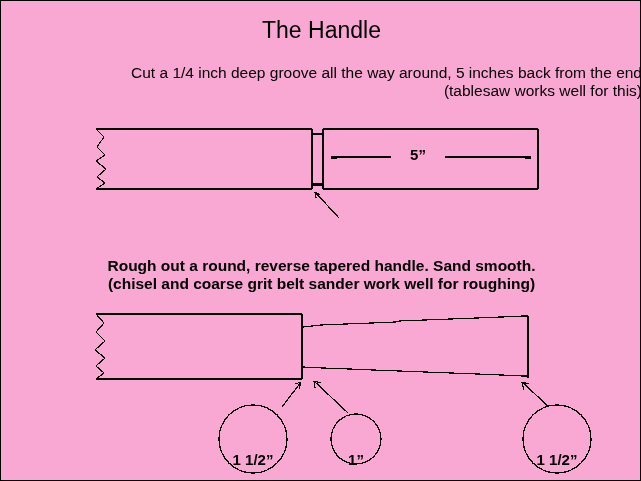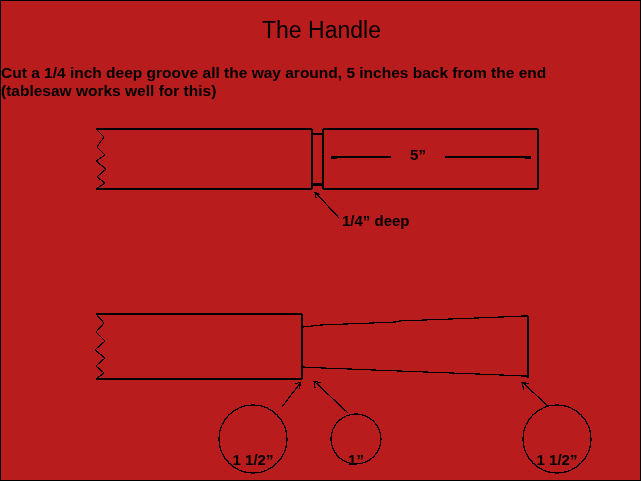--- a/index.html
+++ b/index.html
@@ -8,21 +8,21 @@
     padding: 0;
     background: #ffffff;
   }
   body {
     font-family: "Liberation Sans", sans-serif;
   }
   #page {
     position: relative;
     width: 641px;
     height: 481px;
-    background: #b91c1c;
+    background: #f9a8d4;
     border: 1px solid #000000;
     box-sizing: border-box;
     overflow: hidden;
   }
   #diagram-svg {
     position: absolute;
     left: 0;
     top: 0;
     width: 641px;
     height: 481px;
@@ -38,23 +38,23 @@
     left: 0;
     width: 641px;
     text-align: center;
     font-size: 23px;
     font-weight: normal;
   }
   #instruction-one {
     top: 63px;
     left: 0;
     width: 641px;
-    text-align: left;
+    text-align: right;
     font-size: 15.5px;
-    font-weight: bold;
+    font-weight: normal;
   }
   #instruction-two {
     top: 256px;
     left: 0;
     width: 641px;
     text-align: center;
     font-size: 15.5px;
     font-weight: bold;
   }
   .dim-label {
@@ -89,20 +89,22 @@
 </head>
 <body>
 
 <div id="page">
 
   <div class="txt" id="page-title">The Handle</div>
 
   <div class="txt" id="instruction-one"><span>Cut a 1/4 inch deep groove all the way around, 5 inches back from the end</span>
 <span>(tablesaw works well for this)</span></div>
 
+  <div class="txt" id="instruction-two"><span>Rough out a round, reverse tapered handle. Sand smooth.</span>
+<span>(chisel and coarse grit belt sander work well for roughing)</span></div>
 
   <svg id="diagram-svg" viewBox="0 0 641 481">
 
     <g fill="none" stroke="#000000" stroke-width="1.4" shape-rendering="crispEdges">
 
       <path d="M 95 128 L 311 128"></path>
       <path d="M 95 188 L 311 188"></path>
 
       <path stroke-width="1.1" d="M 95 128 L 103 136 L 96 146 L 104 154 L 95 160 L 105 168 L 96 176 L 104 182 L 95 188"></path>
 
@@ -153,21 +155,20 @@
       <path stroke-width="1.2" d="M 313 380 L 347 412"></path>
       <path stroke-width="1.2" d="M 313 380 L 320 382 M 313 380 L 314 387"></path>
 
       <path stroke-width="1.2" d="M 521 381 L 548 406"></path>
       <path stroke-width="1.2" d="M 521 381 L 528 383 M 521 381 L 523 389"></path>
     </g>
   </svg>
 
   <div class="txt dim-label" id="dim-5in">5”</div>
 
-  <div class="txt dim-label" id="label-quarter-deep">1/4” deep</div>
 
   <div class="circle-label" id="circle-label-1">1 1/2”</div>
 
   <div class="circle-label" id="circle-label-2">1”</div>
 
   <div class="circle-label" id="circle-label-3">1 1/2”</div>
 
 </div>
 
 </body></html>

